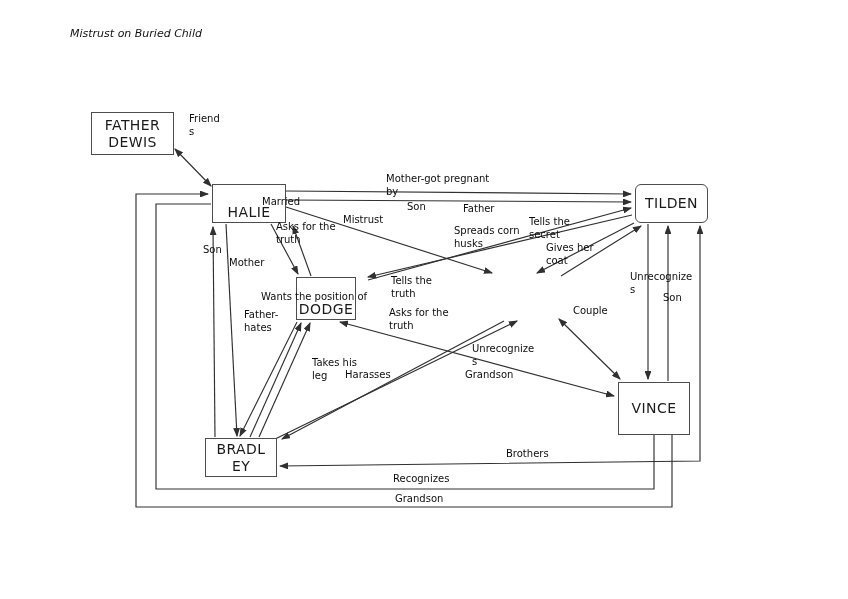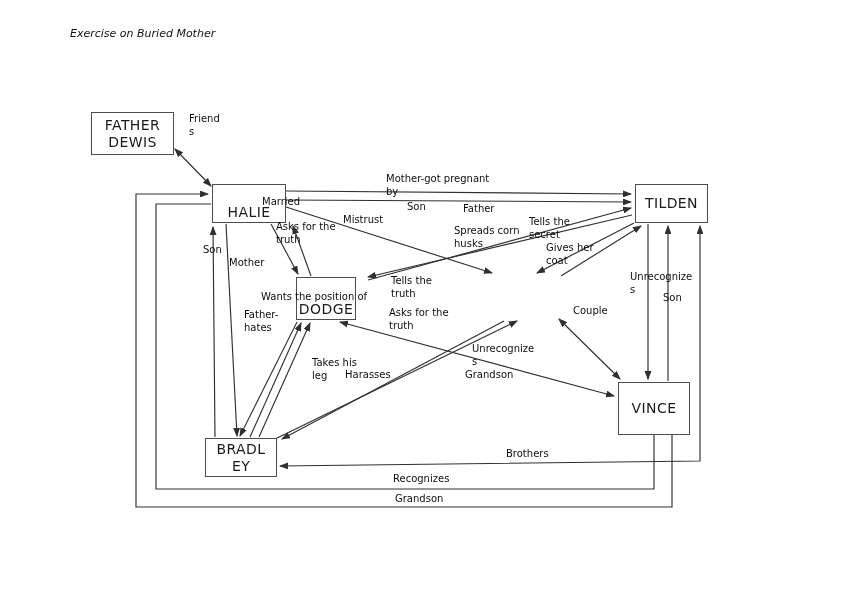--- a/index.html
+++ b/index.html
@@ -21,21 +21,21 @@
   .node.low{align-items:flex-end;padding-bottom:1px;}
   .lbl{
     position:absolute;font-size:10px;color:#0d0d0d;white-space:pre-line;line-height:1.3;
   }
 </style>
 </head>
 <body>
 
 <div class="canvas">
 
-  <div class="title" style="left:70px;top:27px;">Exercise on Buried Mother</div>
+  <div class="title" style="left:70px;top:27px;">Mistrust on Buried Child</div>
 
   <svg class="edges" width="848" height="599" viewBox="0 0 848 599">
     <defs>
       <marker id="ae" viewBox="0 0 8 6" refX="7" refY="3" markerWidth="8" markerHeight="6" orient="auto">
         <path d="M0,0 L8,3 L0,6 Z" fill="#303030"></path>
       </marker>
       <marker id="as" viewBox="0 0 8 6" refX="7" refY="3" markerWidth="8" markerHeight="6" orient="auto-start-reverse">
         <path d="M0,0 L8,3 L0,6 Z" fill="#303030"></path>
       </marker>
     </defs>
@@ -63,21 +63,21 @@
       <line x1="668" y1="381" x2="668" y2="226" marker-end="url(#ae)"></line>
       <polyline points="280,466 700,461 700,226" marker-start="url(#as)" marker-end="url(#ae)"></polyline>
       <polyline points="211,204 156,204 156,489 654,489 654,423" marker-end="url(#ae)"></polyline>
       <polyline points="672,422 672,507 136,507 136,194 208,194" marker-end="url(#ae)"></polyline>
     </g>
   </svg>
 
   <div class="node" style="left:91px;top:112px;width:83px;height:43px;">FATHER
 DEWIS</div>
   <div class="node low" style="left:212px;top:184px;width:74px;height:39px;">HALIE</div>
-  <div class="node" style="left:635px;top:184px;width:73px;height:39px;">TILDEN</div>
+  <div class="node" style="left:635px;top:184px;width:73px;height:39px;border-radius:6px;">TILDEN</div>
   <div class="node low" style="left:296px;top:277px;width:60px;height:43px;">DODGE</div>
   <div class="node" style="left:618px;top:382px;width:72px;height:53px;">VINCE</div>
   <div class="node" style="left:205px;top:438px;width:72px;height:39px;">BRADL
 EY</div>
 
   <div class="lbl" style="left:189px;top:112px;">Friend
 s</div>
   <div class="lbl" style="left:262px;top:195px;">Married</div>
   <div class="lbl" style="left:386px;top:172px;">Mother-got pregnant
 by</div>

